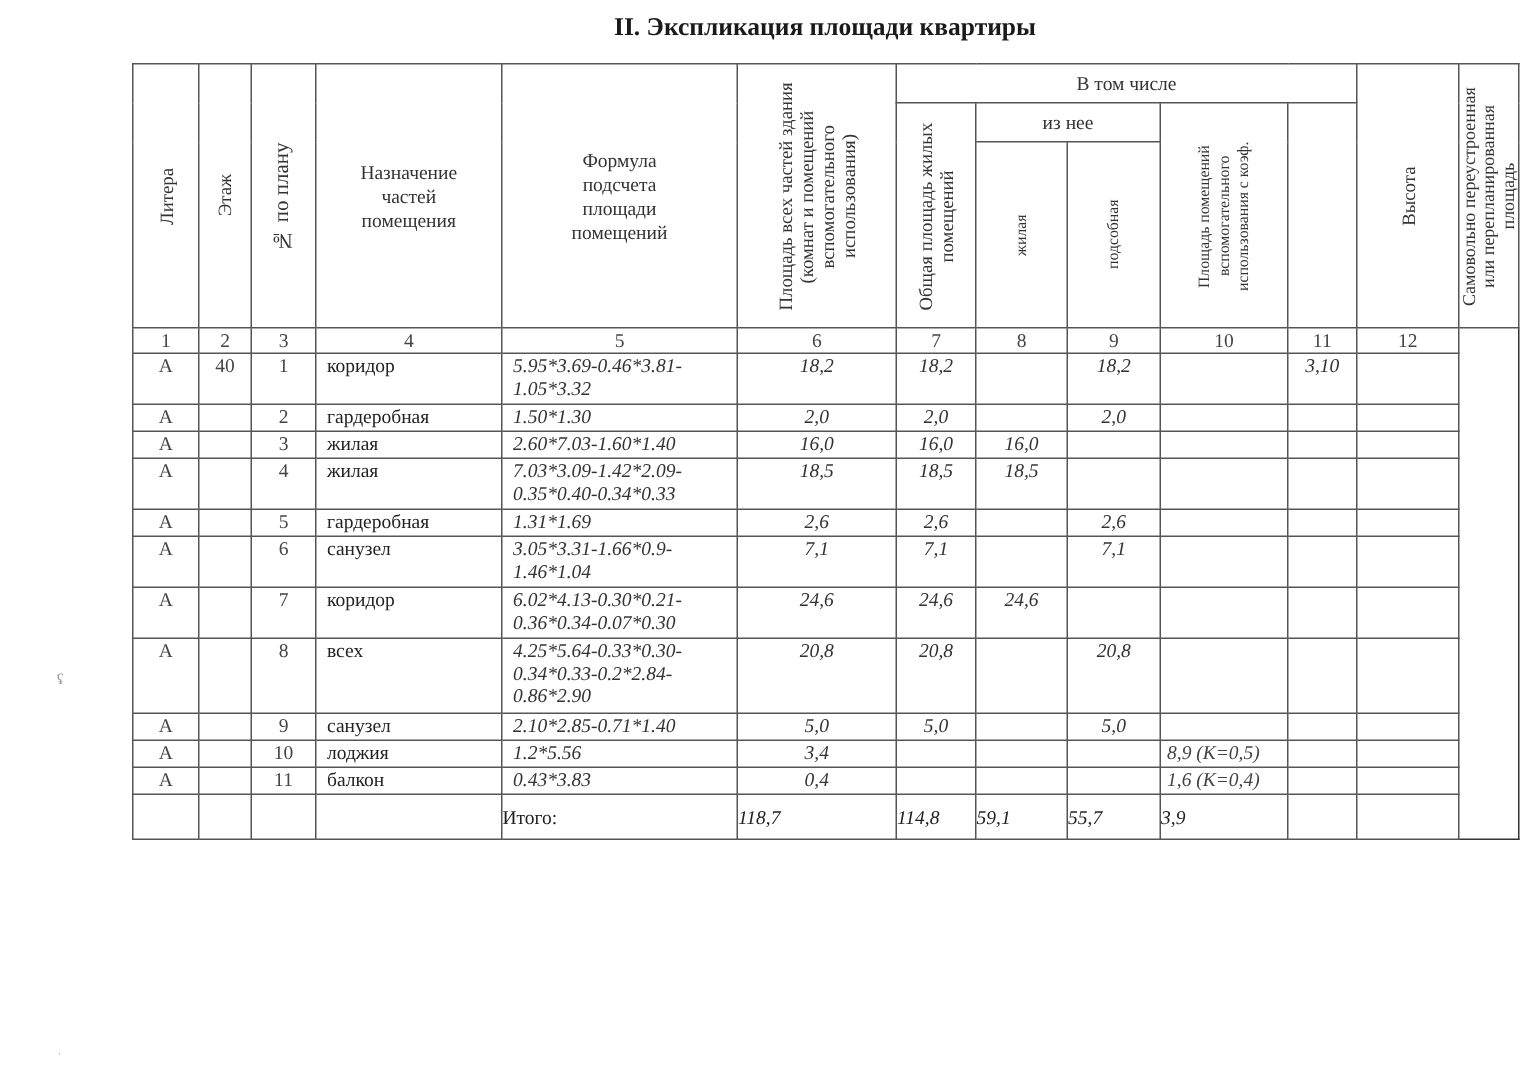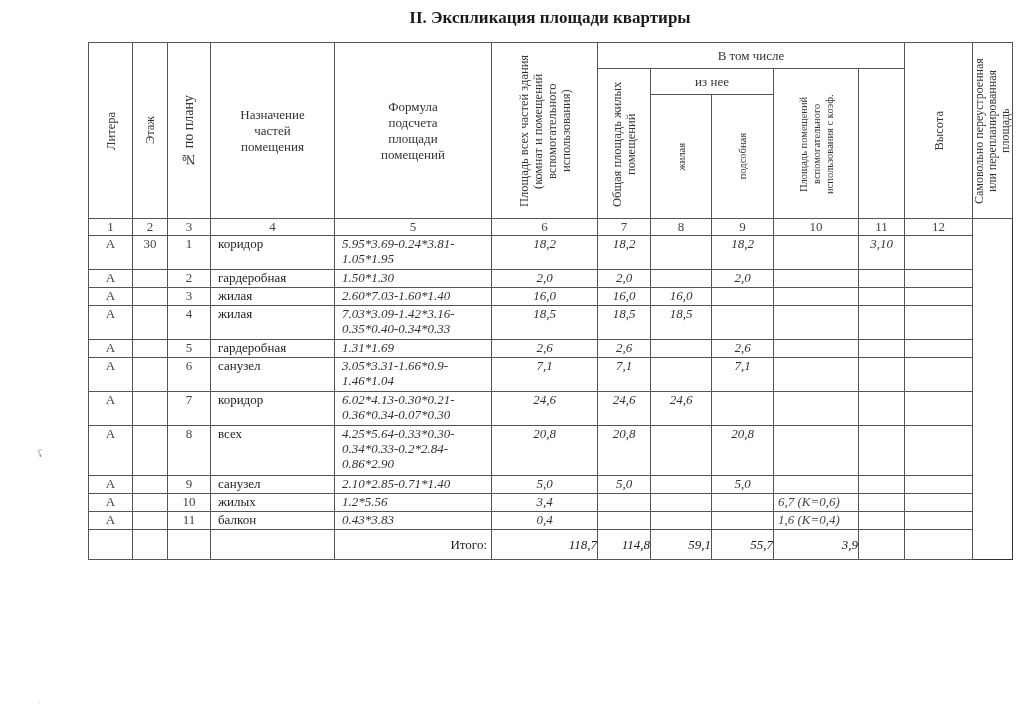--- a/index.html
+++ b/index.html
@@ -16,23 +16,23 @@
   .vert { writing-mode:vertical-rl; transform:rotate(180deg); margin:0 auto;
           text-align:center; font-size:12.5px; line-height:14px; color:#333; }
   .vert.small { font-size:10.5px; line-height:13px; }
   .numrow td { text-align:center; font-size:12px; height:15px; vertical-align:middle; color:#444;
                border-bottom:2px solid #444; }
   .c-lit, .c-fl, .c-no { text-align:center; font-size:13px; color:#444; }
   .c-name { font-weight:bold; font-size:12px; padding-left:7px !important; color:#222;margin-left:30px; }
   .c-form { font-style:italic; font-size:12.5px; padding-left:7px !important; line-height:15px; color:#333; }
   .c-val { font-style:italic; font-size:13.5px; text-align:center; color:#333; }
   .c-koef { font-style:italic; font-size:12px; padding-left:4px !important; color:#444; }
-  .total-label { font-weight:bold; font-size:15px; text-align:right; padding-right:4px !important;
+  .total-label { font-weight:bold; font-size:15px; text-align:left; padding-right:4px !important;
                  vertical-align:middle !important; }
-  .total-val { font-weight:bold; font-style:italic; font-size:14px; text-align:right;
+  .total-val { font-weight:bold; font-style:italic; font-size:14px; text-align:left;
                vertical-align:middle !important; }
   .mark { position:absolute; left:38px; top:448px; font-size:10px; color:#999; }
   .mark2 { position:absolute; left:38px; top:700px; font-size:9px; color:#aaa; }
 </style>
 </head>
 <body>
 
 <div class="title">II. Экспликация площади квартиры</div>
 
 <table class="expl">
@@ -102,24 +102,24 @@
     <td>8</td>
     <td>9</td>
     <td>10</td>
     <td>11</td>
     <td>12</td>
   </tr>
   </tbody>
     <tbody id="rows">
       <tr style="height: 34px;">
         <td class="c-lit">А</td>
-        <td class="c-fl">30</td>
+        <td class="c-fl">40</td>
         <td class="c-no">1</td>
         <td class="c-name">коридор</td>
-        <td class="c-form">5.95*3.69-0.24*3.81-1.05*1.95</td>
+        <td class="c-form">5.95*3.69-0.46*3.81-1.05*3.32</td>
         <td class="c-val">18,2</td>
         <td class="c-val">18,2</td>
         <td class="c-val"></td>
         <td class="c-val">18,2</td>
         <td class="c-koef"></td>
         <td class="c-val">3,10</td>
         <td class="c-val"></td>
       </tr>
       <tr style="height: 18px;">
         <td class="c-lit">А</td>
@@ -147,21 +147,21 @@
         <td class="c-val"></td>
         <td class="c-koef"></td>
         <td class="c-val"></td>
         <td class="c-val"></td>
       </tr>
       <tr style="height: 34px;">
         <td class="c-lit">А</td>
         <td class="c-fl"></td>
         <td class="c-no">4</td>
         <td class="c-name">жилая</td>
-        <td class="c-form">7.03*3.09-1.42*3.16-0.35*0.40-0.34*0.33</td>
+        <td class="c-form">7.03*3.09-1.42*2.09-0.35*0.40-0.34*0.33</td>
         <td class="c-val">18,5</td>
         <td class="c-val">18,5</td>
         <td class="c-val">18,5</td>
         <td class="c-val"></td>
         <td class="c-koef"></td>
         <td class="c-val"></td>
         <td class="c-val"></td>
       </tr>
       <tr style="height: 18px;">
         <td class="c-lit">А</td>
@@ -230,27 +230,27 @@
         <td class="c-val"></td>
         <td class="c-val">5,0</td>
         <td class="c-koef"></td>
         <td class="c-val"></td>
         <td class="c-val"></td>
       </tr>
       <tr style="height: 18px;">
         <td class="c-lit">А</td>
         <td class="c-fl"></td>
         <td class="c-no">10</td>
-        <td class="c-name">жилых</td>
+        <td class="c-name">лоджия</td>
         <td class="c-form">1.2*5.56</td>
         <td class="c-val">3,4</td>
         <td class="c-val"></td>
         <td class="c-val"></td>
         <td class="c-val"></td>
-        <td class="c-koef">6,7 (К=0,6)</td>
+        <td class="c-koef">8,9 (К=0,5)</td>
         <td class="c-val"></td>
         <td class="c-val"></td>
       </tr>
       <tr style="height: 18px;">
         <td class="c-lit">А</td>
         <td class="c-fl"></td>
         <td class="c-no">11</td>
         <td class="c-name">балкон</td>
         <td class="c-form">0.43*3.83</td>
         <td class="c-val">0,4</td>

